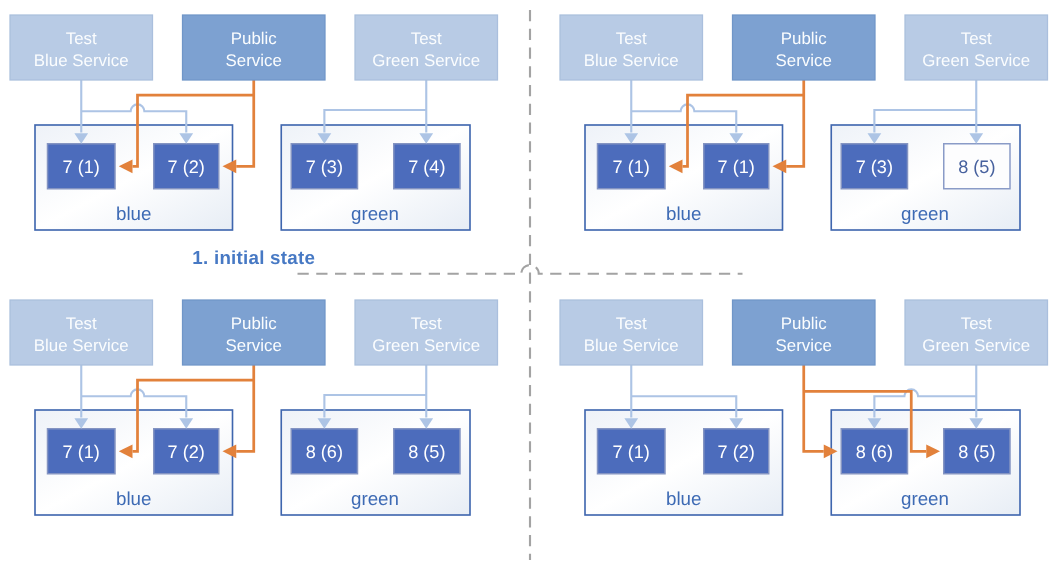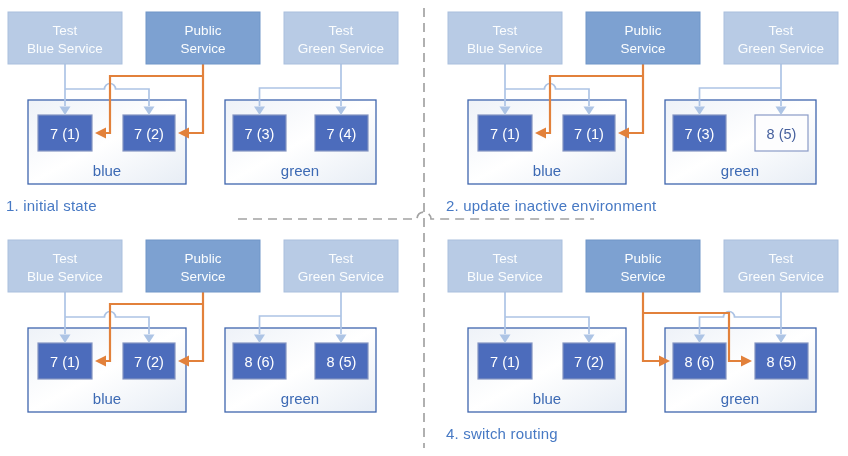--- a/index.html
+++ b/index.html
@@ -1,19 +1,19 @@
 <!DOCTYPE html>
 <html><head>
 <meta charset="utf-8">
 <style>
   html,body{margin:0;padding:0;background:#ffffff;}
   #canvas{position:relative;width:848px;height:456px;background:#ffffff;overflow:hidden;
           font-family:"Liberation Sans",sans-serif;}
   .panel{position:absolute;width:394px;height:214px;}
-  .caption{width:394px;margin-top:5px;text-align:left;color:#4779c4;font-size:15px;letter-spacing:.2px;}
+  .caption{width:394px;margin-top:5px;text-align:center;color:#4779c4;font-size:15px;letter-spacing:.2px;font-weight:bold;}
   
   .svc-light{fill:#b8cbe5;stroke:#aabfdd;stroke-width:1;}
   .svc-med{fill:#7da1d1;stroke:#7096c8;stroke-width:1;}
   .svc-text{fill:#fbfdfe;font-size:13.5px;text-anchor:middle;font-family:"Liberation Sans",sans-serif;}
   .env{fill:url(#envGrad);stroke:#3f66ae;stroke-width:1.3;}
   .env-label{fill:#3d6ab4;font-size:15px;text-anchor:middle;font-family:"Liberation Sans",sans-serif;}
   .pod{fill:#4c6cbc;stroke:#8494c2;stroke-width:1.2;}
   .pod-label{fill:#ffffff;font-size:14.5px;text-anchor:middle;font-family:"Liberation Sans",sans-serif;}
   .pod.ghost{fill:#fdfdfe;stroke:#8a9bc7;}
   .pod-label.ghost-label{fill:#47619e;}
@@ -152,21 +152,20 @@
         <rect class="svc-med" x="140" y="4" width="114" height="52"></rect>
         <text class="svc-text" x="197" y="27">Public</text>
         <text class="svc-text" x="197" y="45">Service</text>
       </g>
       <g>
         <rect class="svc-light" x="278" y="4" width="114" height="52"></rect>
         <text class="svc-text" x="335" y="27">Test</text>
         <text class="svc-text" x="335" y="45">Green Service</text>
       </g>
     </svg>
-    <div class="caption">2. update inactive environment</div>
   </div>
 
   <div class="panel" style="left:6px;top:236px;">
     <svg width="394" height="180" viewBox="0 0 394 180">
       <rect class="env" x="22" y="92" width="158" height="84"></rect>
       <rect class="env" x="219" y="92" width="151" height="84"></rect>
       <text class="env-label" x="101" y="168">blue</text>
       <text class="env-label" x="294" y="168">green</text>
 
       <g>
@@ -275,21 +274,20 @@
         <rect class="svc-med" x="140" y="4" width="114" height="52"></rect>
         <text class="svc-text" x="197" y="27">Public</text>
         <text class="svc-text" x="197" y="45">Service</text>
       </g>
       <g>
         <rect class="svc-light" x="278" y="4" width="114" height="52"></rect>
         <text class="svc-text" x="335" y="27">Test</text>
         <text class="svc-text" x="335" y="45">Green Service</text>
       </g>
     </svg>
-    <div class="caption">4. switch routing</div>
   </div>
 
   <svg width="848" height="456" viewBox="0 0 848 456" style="position:absolute;left:0;top:0;pointer-events:none;">
     <path class="divider" d="M424,8 V448"></path>
     <path class="divider" d="M238,219 H417 A7,7 0 0 1 431,219 H594"></path>
   </svg>
 
 </div>
 
 </body></html>

